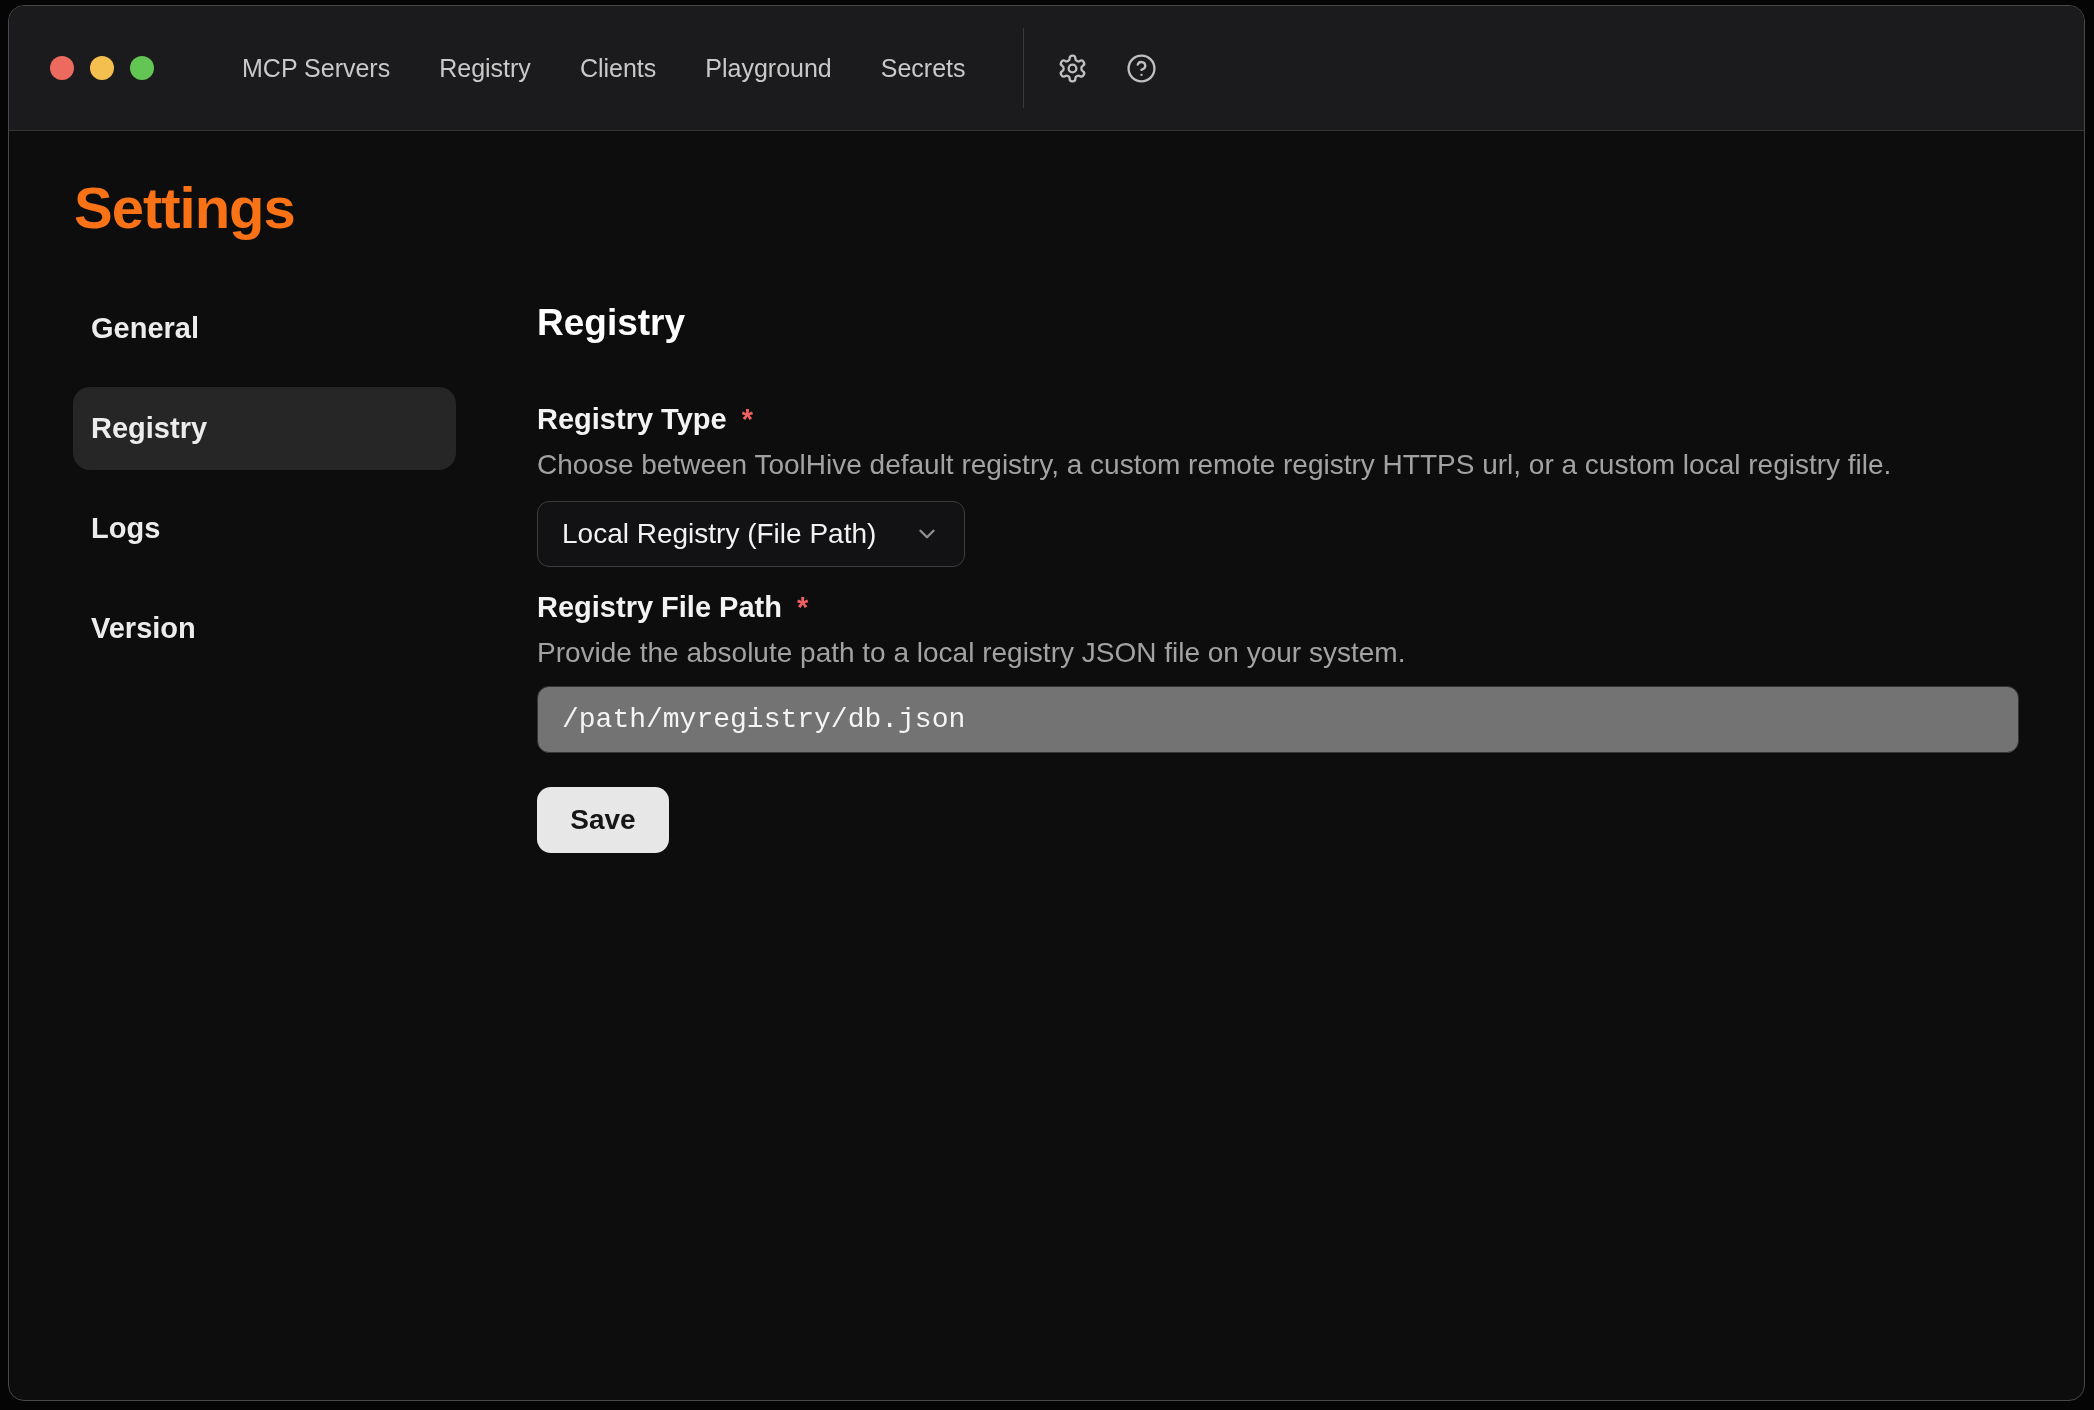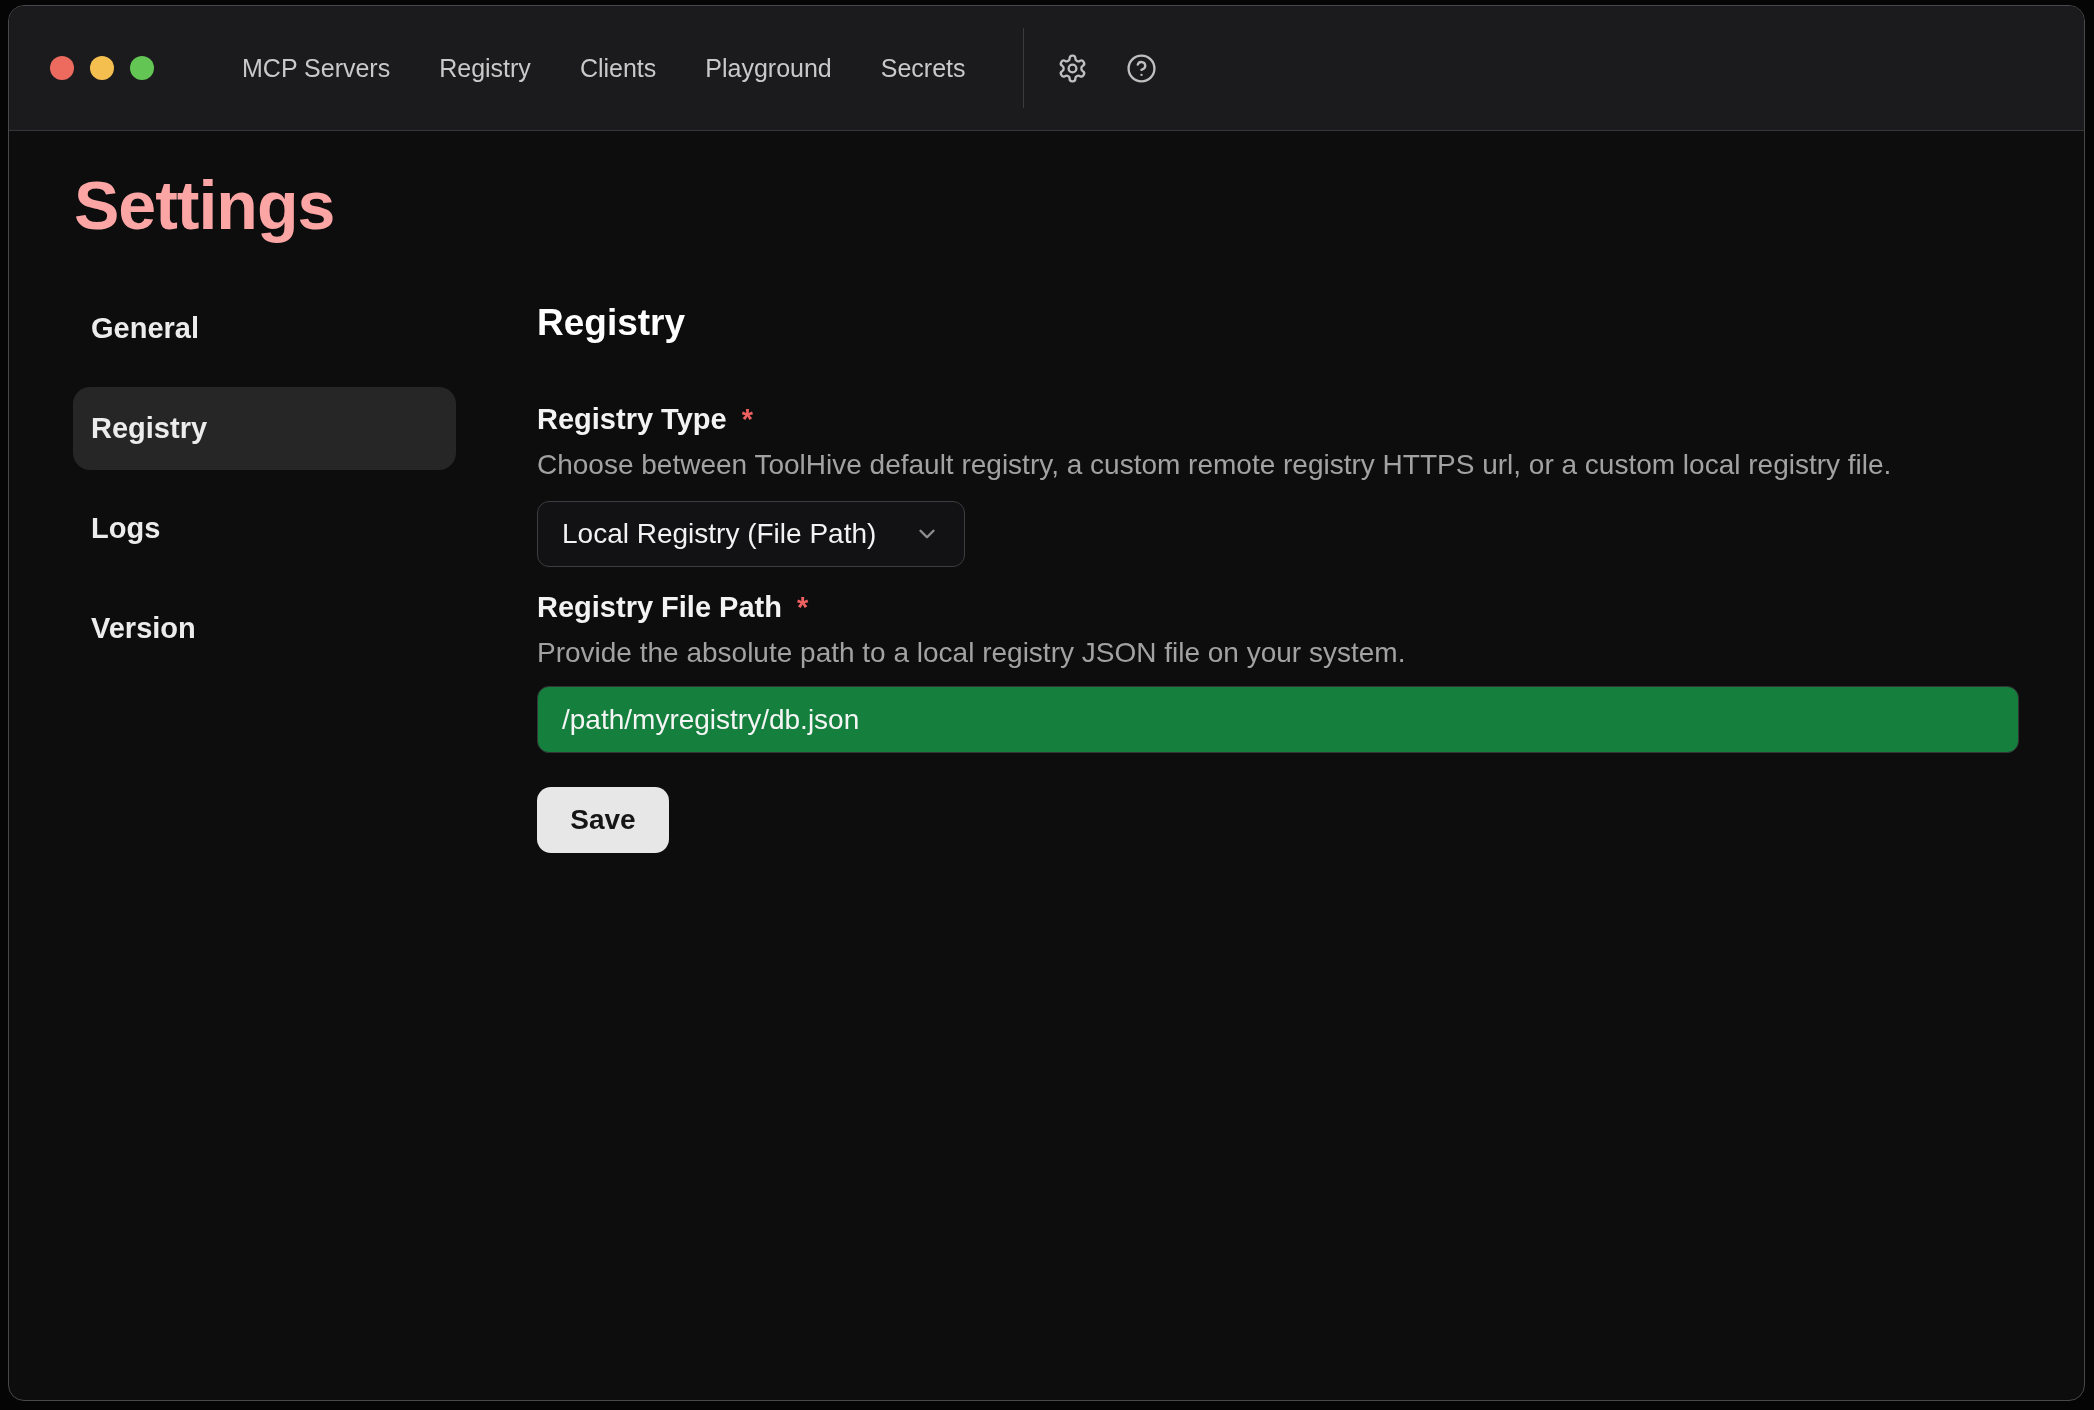--- a/index.html
+++ b/index.html
@@ -22,22 +22,22 @@
   .nav { display:flex; gap:49px; margin-left:88px; align-items:center; }
   .nav-item { font-size:25px; color:#c9c9c9; cursor:default; white-space:nowrap;text-align:center; }
 
   .tb-divider { width:1px; height:80px; background:#3a3a3c; margin-left:57px; }
   .tb-icons { display:flex; align-items:center; gap:38px; margin-left:33px; }
   .tb-icon { width:31px; height:31px; color:#bfbfbf; display:flex; }
   .tb-icon svg { width:100%; height:100%; stroke:currentColor; fill:none;
                  stroke-width:1.8; stroke-linecap:round; stroke-linejoin:round; }
 
   
-  .page-title { position:absolute; left:65px; top:160px; font-size:68px;
-                font-weight:700; color:#fca5a5; letter-spacing:-1px; }
+  .page-title { position:absolute; left:65px; top:168px; font-size:58px;
+                font-weight:700; color:#f97316; letter-spacing:-1px; }
 
   .sidebar { position:absolute; left:64px; top:281px; width:383px; }
   .side-item { height:83px; margin-bottom:17px; display:flex; align-items:center;
                padding:0 18px; border-radius:17px; font-size:29px; font-weight:600;
                color:#ececec; cursor:default; }
   .side-item.active { background:#262626; }
 
   .content { position:absolute; left:528px; top:295px; width:1482px; }
   .section-heading { font-size:37px; line-height:44px; font-weight:700;
                      color:#ffffff; margin-bottom:56px; }
@@ -51,24 +51,24 @@
             border:1px solid #3d3d40; border-radius:12px; display:flex;
             align-items:center; justify-content:space-between; padding:0 24px;
             cursor:default; }
   .select-value { font-size:28px; color:#f2f2f2; }
   .chevron { width:26px; height:26px; color:#8f8f92; display:flex; }
   .chevron svg { width:100%; height:100%; stroke:currentColor; fill:none;
                  stroke-width:2.2; stroke-linecap:round; stroke-linejoin:round; }
 
   .gap-block { margin-top:22px;text-align:right; }
 
-  .text-input { margin-top:16px; width:100%; height:67px; background:#15803d;
+  .text-input { margin-top:16px; width:100%; height:67px; background:#737373;
                 border:1px solid #343438; border-radius:12px; padding:0 24px;
                 font-size:28px; color:#f5f5f5; outline:none;
-                font-family:Liberation Sans, sans-serif; }
+                font-family:Liberation Mono, monospace; }
 
   .save-btn { margin-top:34px; width:132px; height:66px; background:#e7e7e8;
               border:none; border-radius:14px; font-size:28px; font-weight:600;
               color:#161616; cursor:default; display:flex; align-items:center;
               justify-content:center;
               font-family:"Liberation Sans","DejaVu Sans",sans-serif; }
 </style>
 </head>
 <body>
 

